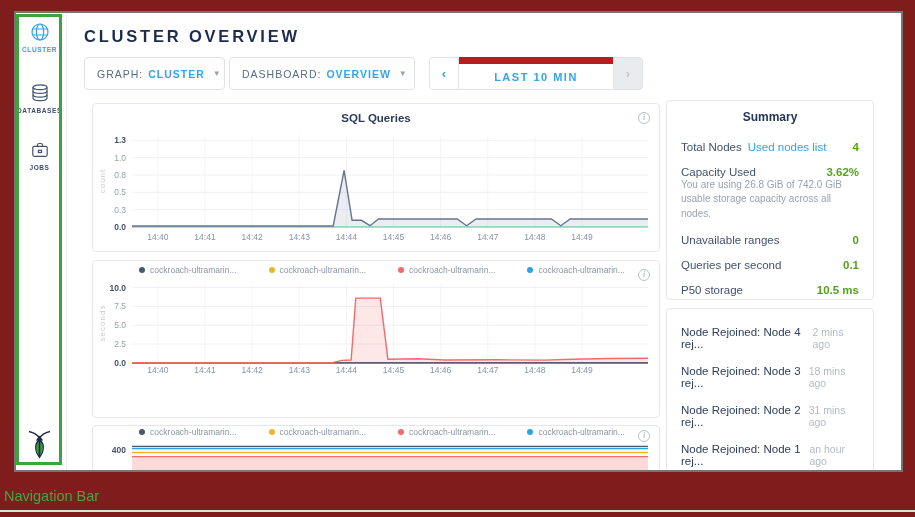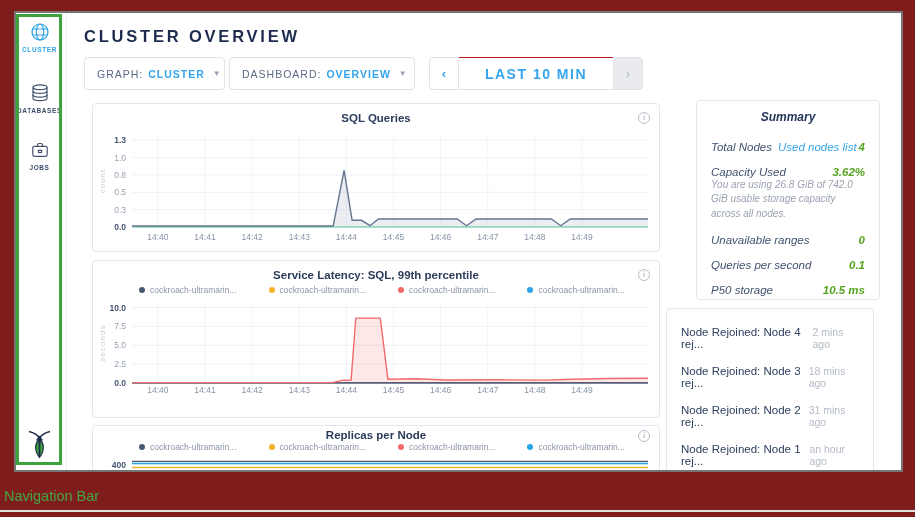--- a/index.html
+++ b/index.html
@@ -30,23 +30,23 @@
   .toolbar { position:absolute; left:68px; top:44px; display:flex; }
   .dropdown { height:33px; background:#fff; border:1px solid #dfe2e9; border-radius:4px;
     display:flex; align-items:center; padding:0 12px; margin-right:4px; cursor:pointer; }
   .dd-label { font-size:10.5px; font-weight:normal; letter-spacing:1px; color:#5a6b85; }
   .dd-value { font-size:10.5px; font-weight:bold; letter-spacing:1px; color:#34a4ec; margin-left:5px; }
   .caret { font-size:8px; color:#97a1b1; margin-left:8px; }
   .timesel { display:flex; margin-left:10px; height:33px; }
   .ts-prev { width:30px; border:1px solid #dfe2e9; border-radius:4px 0 0 4px; background:#fff;
     display:flex; align-items:center; justify-content:center; color:#34a4ec;
     font-size:13px; font-weight:bold; cursor:pointer; }
-  .ts-label { width:154px; border-top:1px solid #b91c1c; border-bottom:1px solid #dfe2e9;
+  .ts-label { width:154px; border-top:7px solid #b91c1c; border-bottom:1px solid #dfe2e9;
     background:#fff; display:flex; align-items:center; justify-content:center;
-    color:#34a4ec; font-size:14px; font-weight:bold; letter-spacing:1.5px; cursor:pointer; }
+    color:#34a4ec; font-size:11px; font-weight:bold; letter-spacing:1.5px; cursor:pointer; }
   .ts-next { width:30px; border:1px solid #dfe2e9; border-radius:0 4px 4px 0; background:#e9ebef;
     display:flex; align-items:center; justify-content:center; color:#bcc3cd;
     font-size:13px; font-weight:bold; cursor:default; }
 
   
   .card { position:absolute; background:#fff; border:1px solid #e3e6ec; border-radius:4px; }
   .card-title { text-align:center; font-size:11.5px; font-weight:bold; color:#2c3c5a; margin-top:8px; }
   .info-icon { position:absolute; right:9px; top:8px; width:12px; height:12px;
     border:1px solid #b7bfcb; border-radius:50%; color:#b7bfcb; font:italic bold 8px "Liberation Serif", serif;
     text-align:center; line-height:10px; cursor:pointer; }
@@ -180,21 +180,20 @@
           <text x="297.5" y="114" text-anchor="middle" font-size="8.5" fill="#8793a6">14:45</text>
           <text x="344.7" y="114" text-anchor="middle" font-size="8.5" fill="#8793a6">14:46</text>
           <text x="391.8" y="114" text-anchor="middle" font-size="8.5" fill="#8793a6">14:47</text>
           <text x="438.9" y="114" text-anchor="middle" font-size="8.5" fill="#8793a6">14:48</text>
           <text x="486.0" y="114" text-anchor="middle" font-size="8.5" fill="#8793a6">14:49</text>
           <text x="9" y="55.0" font-size="8" fill="#c6ccd6" letter-spacing="1" text-anchor="middle" transform="rotate(-90 9 55.0)">count</text>
         </svg>
     </section>
 
     <section class="card" style="left:76px; top:247px; width:568px; height:158px;">
-      <div class="card-title">Service Latency: SQL, 99th percentile</div>
       <span class="info-icon">i</span>
       <div class="legend">
           <span class="legend-item">
             <i style="background: rgb(71, 88, 114);"></i>
             <em>cockroach-ultramarin...</em>
           </span>
           <span class="legend-item">
             <i style="background: rgb(240, 180, 41);"></i>
             <em>cockroach-ultramarin...</em>
           </span>
@@ -239,21 +238,20 @@
           <text x="297.5" y="96" text-anchor="middle" font-size="8.5" fill="#8793a6">14:45</text>
           <text x="344.7" y="96" text-anchor="middle" font-size="8.5" fill="#8793a6">14:46</text>
           <text x="391.8" y="96" text-anchor="middle" font-size="8.5" fill="#8793a6">14:47</text>
           <text x="438.9" y="96" text-anchor="middle" font-size="8.5" fill="#8793a6">14:48</text>
           <text x="486.0" y="96" text-anchor="middle" font-size="8.5" fill="#8793a6">14:49</text>
           <text x="9" y="46.0" font-size="8" fill="#c6ccd6" letter-spacing="1" text-anchor="middle" transform="rotate(-90 9 46.0)">seconds</text>
         </svg>
     </section>
 
     <section class="card" style="left:76px; top:412px; width:568px; height:62px;">
-      <div class="card-title" style="margin-top:3px">Replicas per Node</div>
       <span class="info-icon" style="top:4px">i</span>
       <div class="legend" style="margin-top:1px">
           <span class="legend-item">
             <i style="background: rgb(71, 88, 114);"></i>
             <em>cockroach-ultramarin...</em>
           </span>
           <span class="legend-item">
             <i style="background: rgb(240, 180, 41);"></i>
             <em>cockroach-ultramarin...</em>
           </span>
@@ -270,21 +268,21 @@
           <line x1="36" x2="552" y1="10.8" y2="10.8" stroke="#eef1f5"></line>
           <polyline points="36.0,7.4 552.0,7.4" fill="none" stroke="#475872" stroke-width="1.4"></polyline>
           <polyline points="36.0,9.5 552.0,9.5" fill="none" stroke="#29a5e8" stroke-width="1.4"></polyline>
           <polyline points="36.0,13.5 552.0,13.5" fill="none" stroke="#f0b429" stroke-width="1.4"></polyline>
           <polygon points="36.0,17.6 552.0,17.6 552.0,34.0 36.0,34.0" fill="rgba(242,107,107,0.25)"></polygon>
           <polyline points="36.0,17.6 552.0,17.6" fill="none" stroke="#f26b6b" stroke-width="1.4"></polyline>
           <text x="30" y="13.8" text-anchor="end" font-size="8.5" font-weight="bold" fill="#44546e">400</text>
         </svg>
     </section>
 
-    <aside class="panel" style="left:680px; top:87px; width:184px; height:200px;font-style:italic;">
+    <aside class="panel" style="left:650px; top:87px; width:208px; height:200px;">
       <div class="panel-title">Summary</div>
       <div class="srow">
         <span class="lab">Total Nodes</span>
         <span class="link">Used nodes list</span>
         <span class="val">4</span>
       </div>
       <div class="srow" style="padding-bottom:3px">
         <span class="lab">Capacity Used</span>
         <span class="val">3.62%</span>
       </div>

